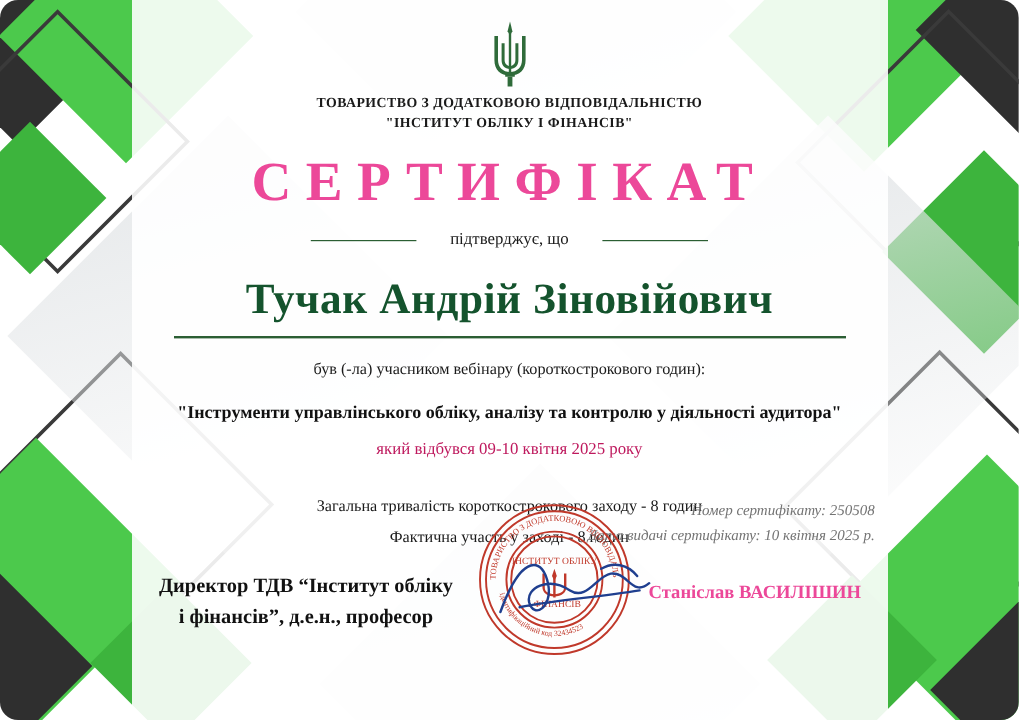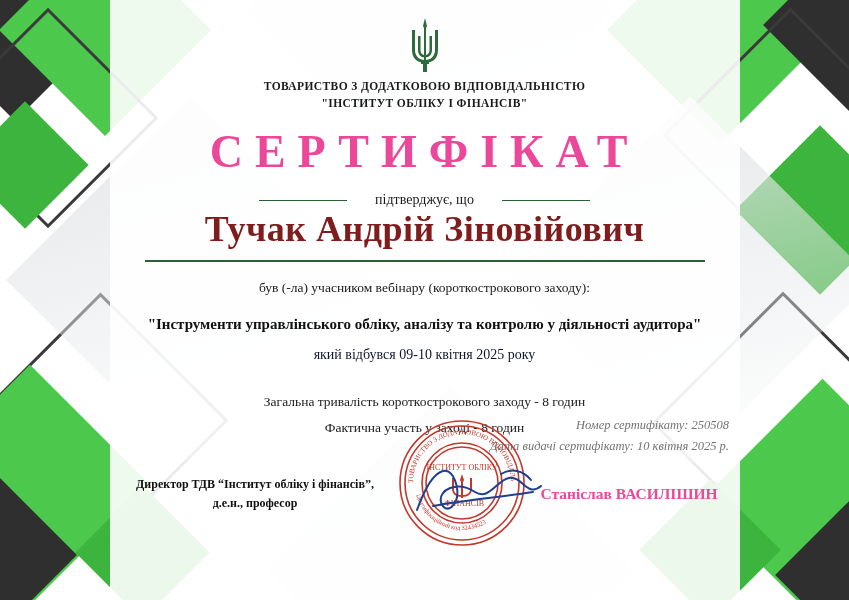--- a/index.html
+++ b/index.html
@@ -9,20 +9,21 @@
   }
   body {
     font-family: "Liberation Serif", serif;
   }
   .certificate {
     position: relative;
     width: 849px;
     height: 600px;
     overflow: hidden;
     background: #ffffff;
+    border-radius: 15px;
   }
 
   
   .deco {
     position: absolute;
     pointer-events: none;
   }
   .diamond {
     position: absolute;
     transform: rotate(45deg);
@@ -180,23 +181,24 @@
     height: 1px;
     width: 88px;
     background: #2b5e33;
   }
   .confirm-text {
     font-size: 14px;
     color: #1a1a1a;
   }
 
   .recipient {
+    margin-top: 20px;
     font-size: 36px;
     font-weight: bold;
-    color: #7f1d1d;
+    color: #14532d;
     letter-spacing: 0.5px;
   }
   .recipient-rule {
     width: 560px;
     height: 2px;
     background: #2b5e33;
     margin: 10px auto 0;
   }
 
   .role-line {
@@ -210,21 +212,21 @@
     font-size: 15px;
     font-weight: bold;
     color: #111;
     padding: 0 80px;
     line-height: 1.4;
   }
 
   .date-line {
     margin-top: 12px;
     font-size: 14px;
-    color: #0f172a;
+    color: #be185d;
   }
 
   .duration-block {
     margin-top: 26px;
     font-size: 13.5px;
     color: #1a1a1a;
     line-height: 1.9;
   }
 
   .meta {
@@ -243,21 +245,21 @@
     left: 0;
     top: 470px;
     width: 849px;
     height: 110px;
   }
   .sig-left {
     position: absolute;
     left: 130px;
     top: 5px;
     width: 250px;
-    font-size: 12px;
+    font-size: 17px;
     font-weight: bold;
     line-height: 1.55;
     color: #111;
     text-align: center;
   }
   .sig-right {
     position: absolute;
     right: 105px;
     top: 15px;
     width: 230px;
@@ -341,21 +343,21 @@
 
     <div class="confirm-row">
       <div class="rule"></div>
       <div class="confirm-text">підтверджує, що</div>
       <div class="rule"></div>
     </div>
 
     <div class="recipient">Тучак Андрій Зіновійович</div>
     <div class="recipient-rule"></div>
 
-    <div class="role-line">був (-ла) учасником вебінару (короткострокового заходу):</div>
+    <div class="role-line">був (-ла) учасником вебінару (короткострокового годин):</div>
 
     <div class="topic">"Інструменти управлінського обліку, аналізу та контролю у діяльності аудитора"</div>
 
     <div class="date-line">який відбувся 09-10 квітня 2025 року</div>
 
     <div class="duration-block">
       <div>Загальна тривалість короткострокового заходу - 8 годин</div>
       <div>Фактична участь  у заході - 8 годин</div>
     </div>
   </div>

